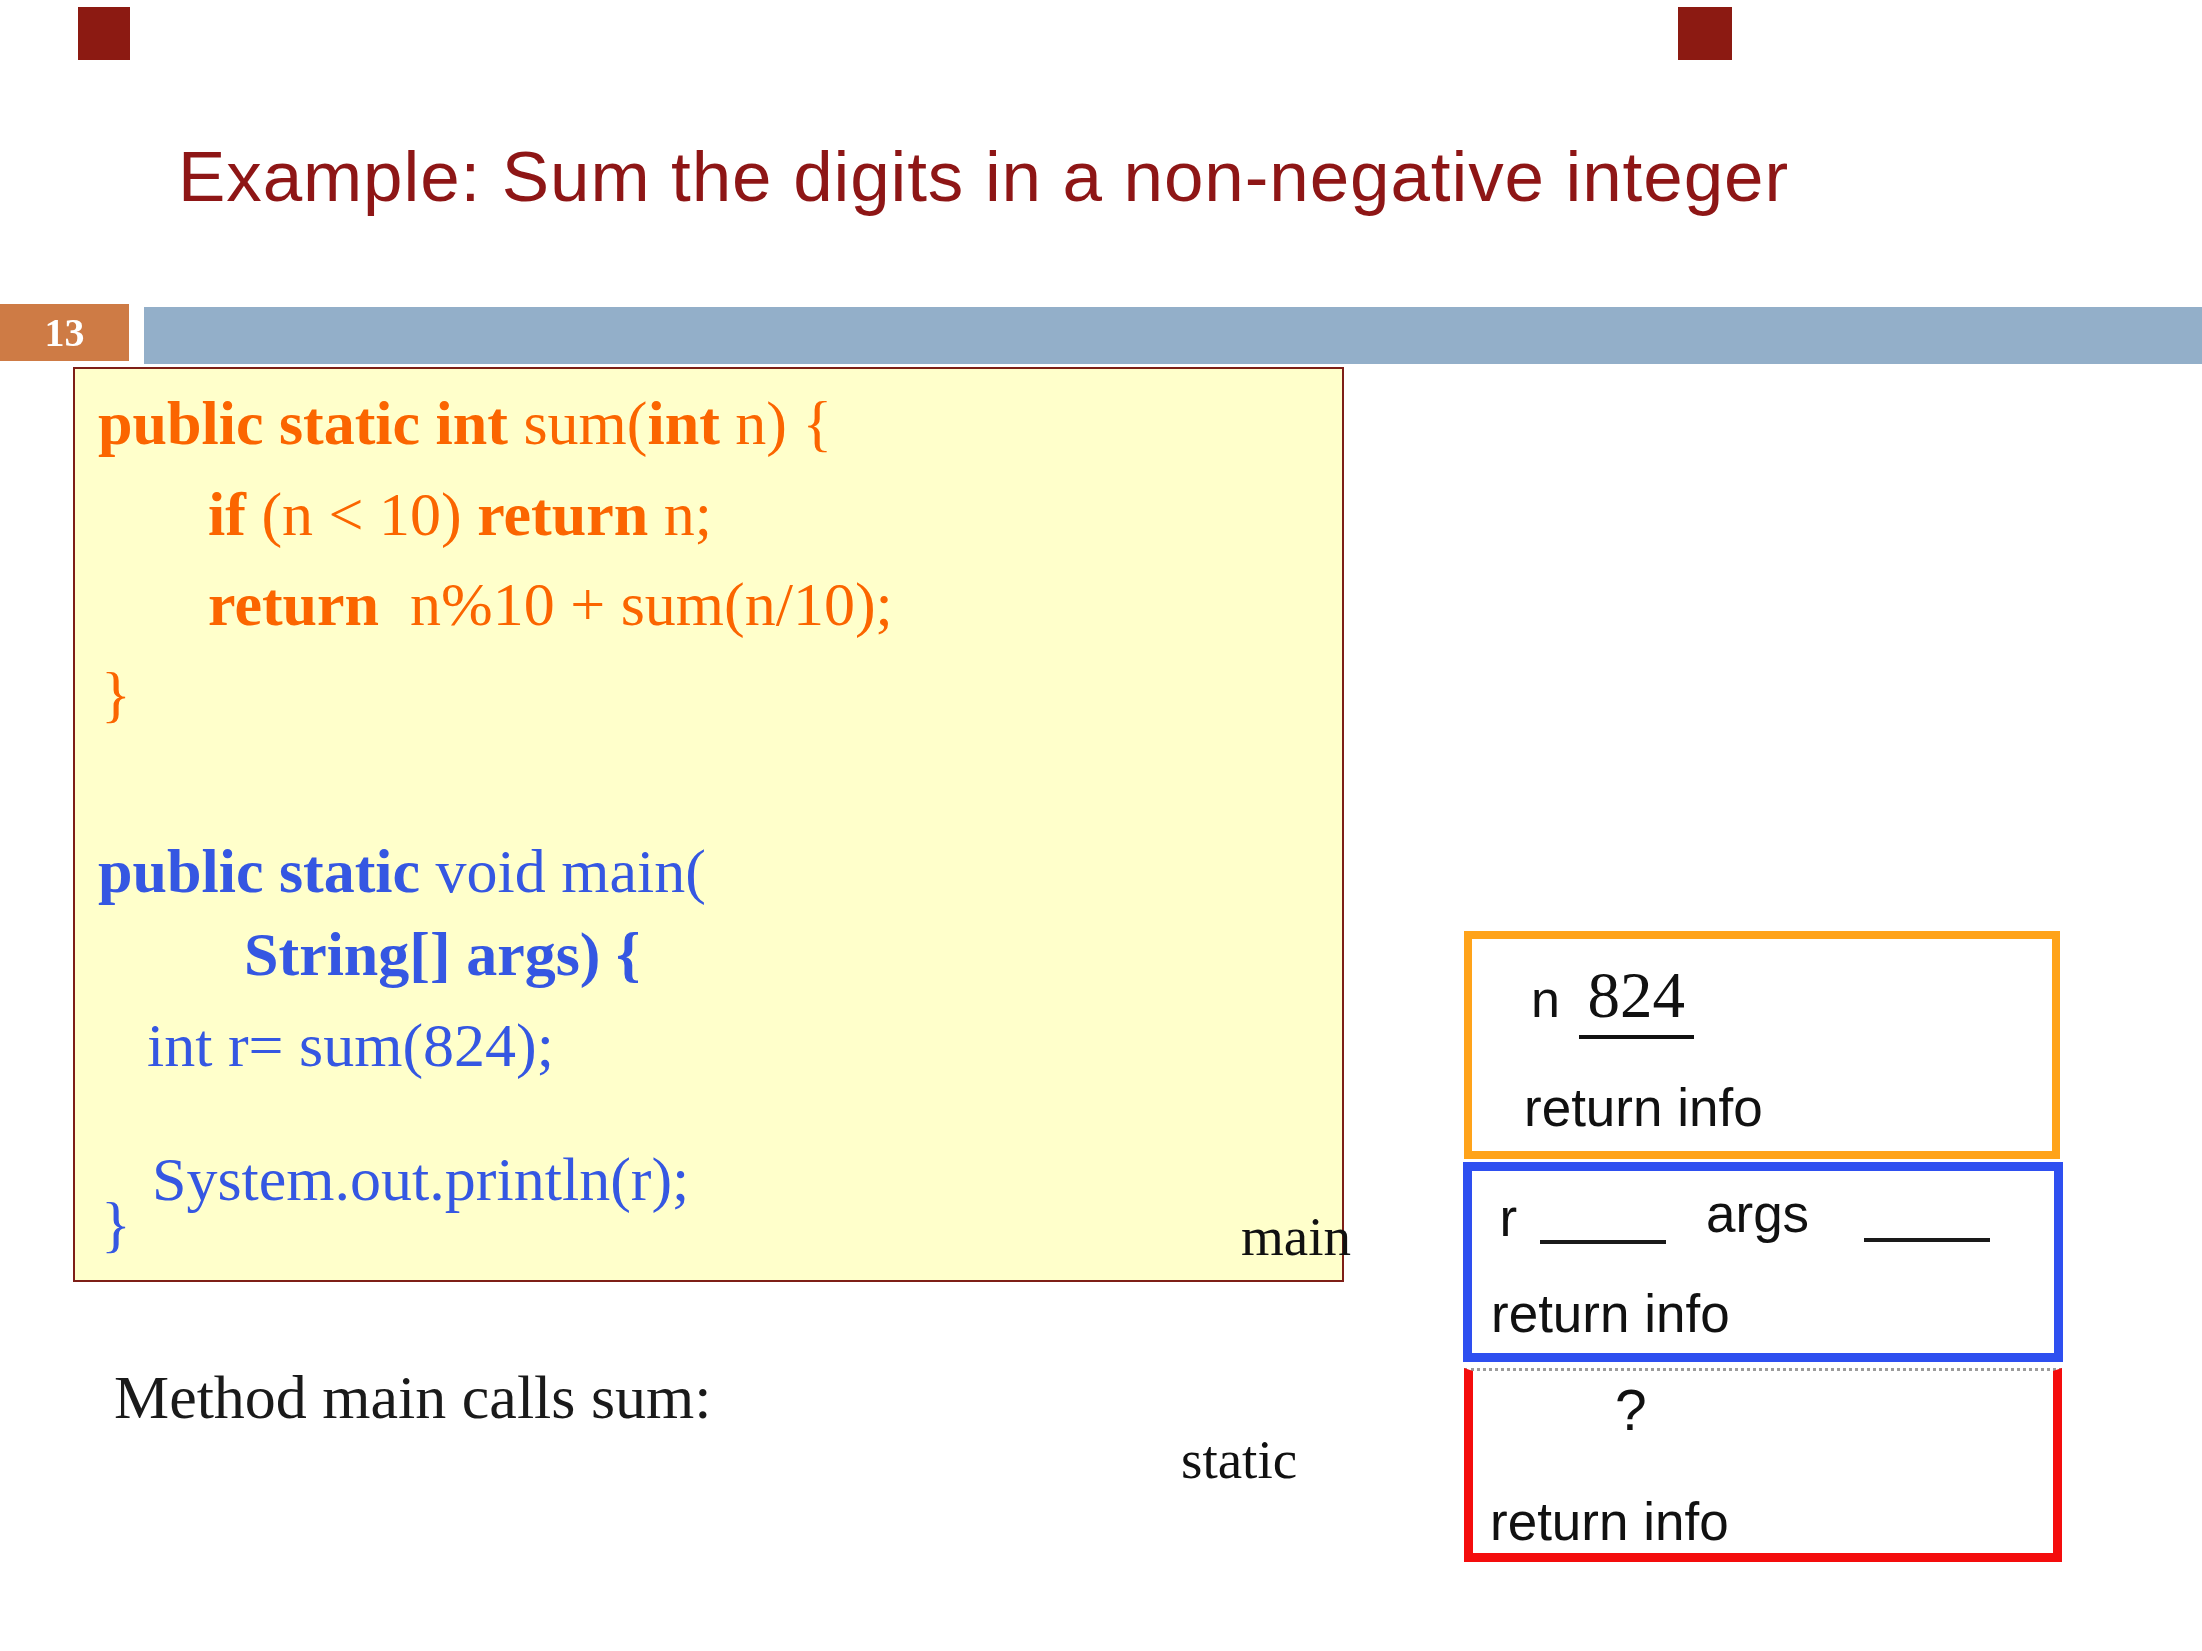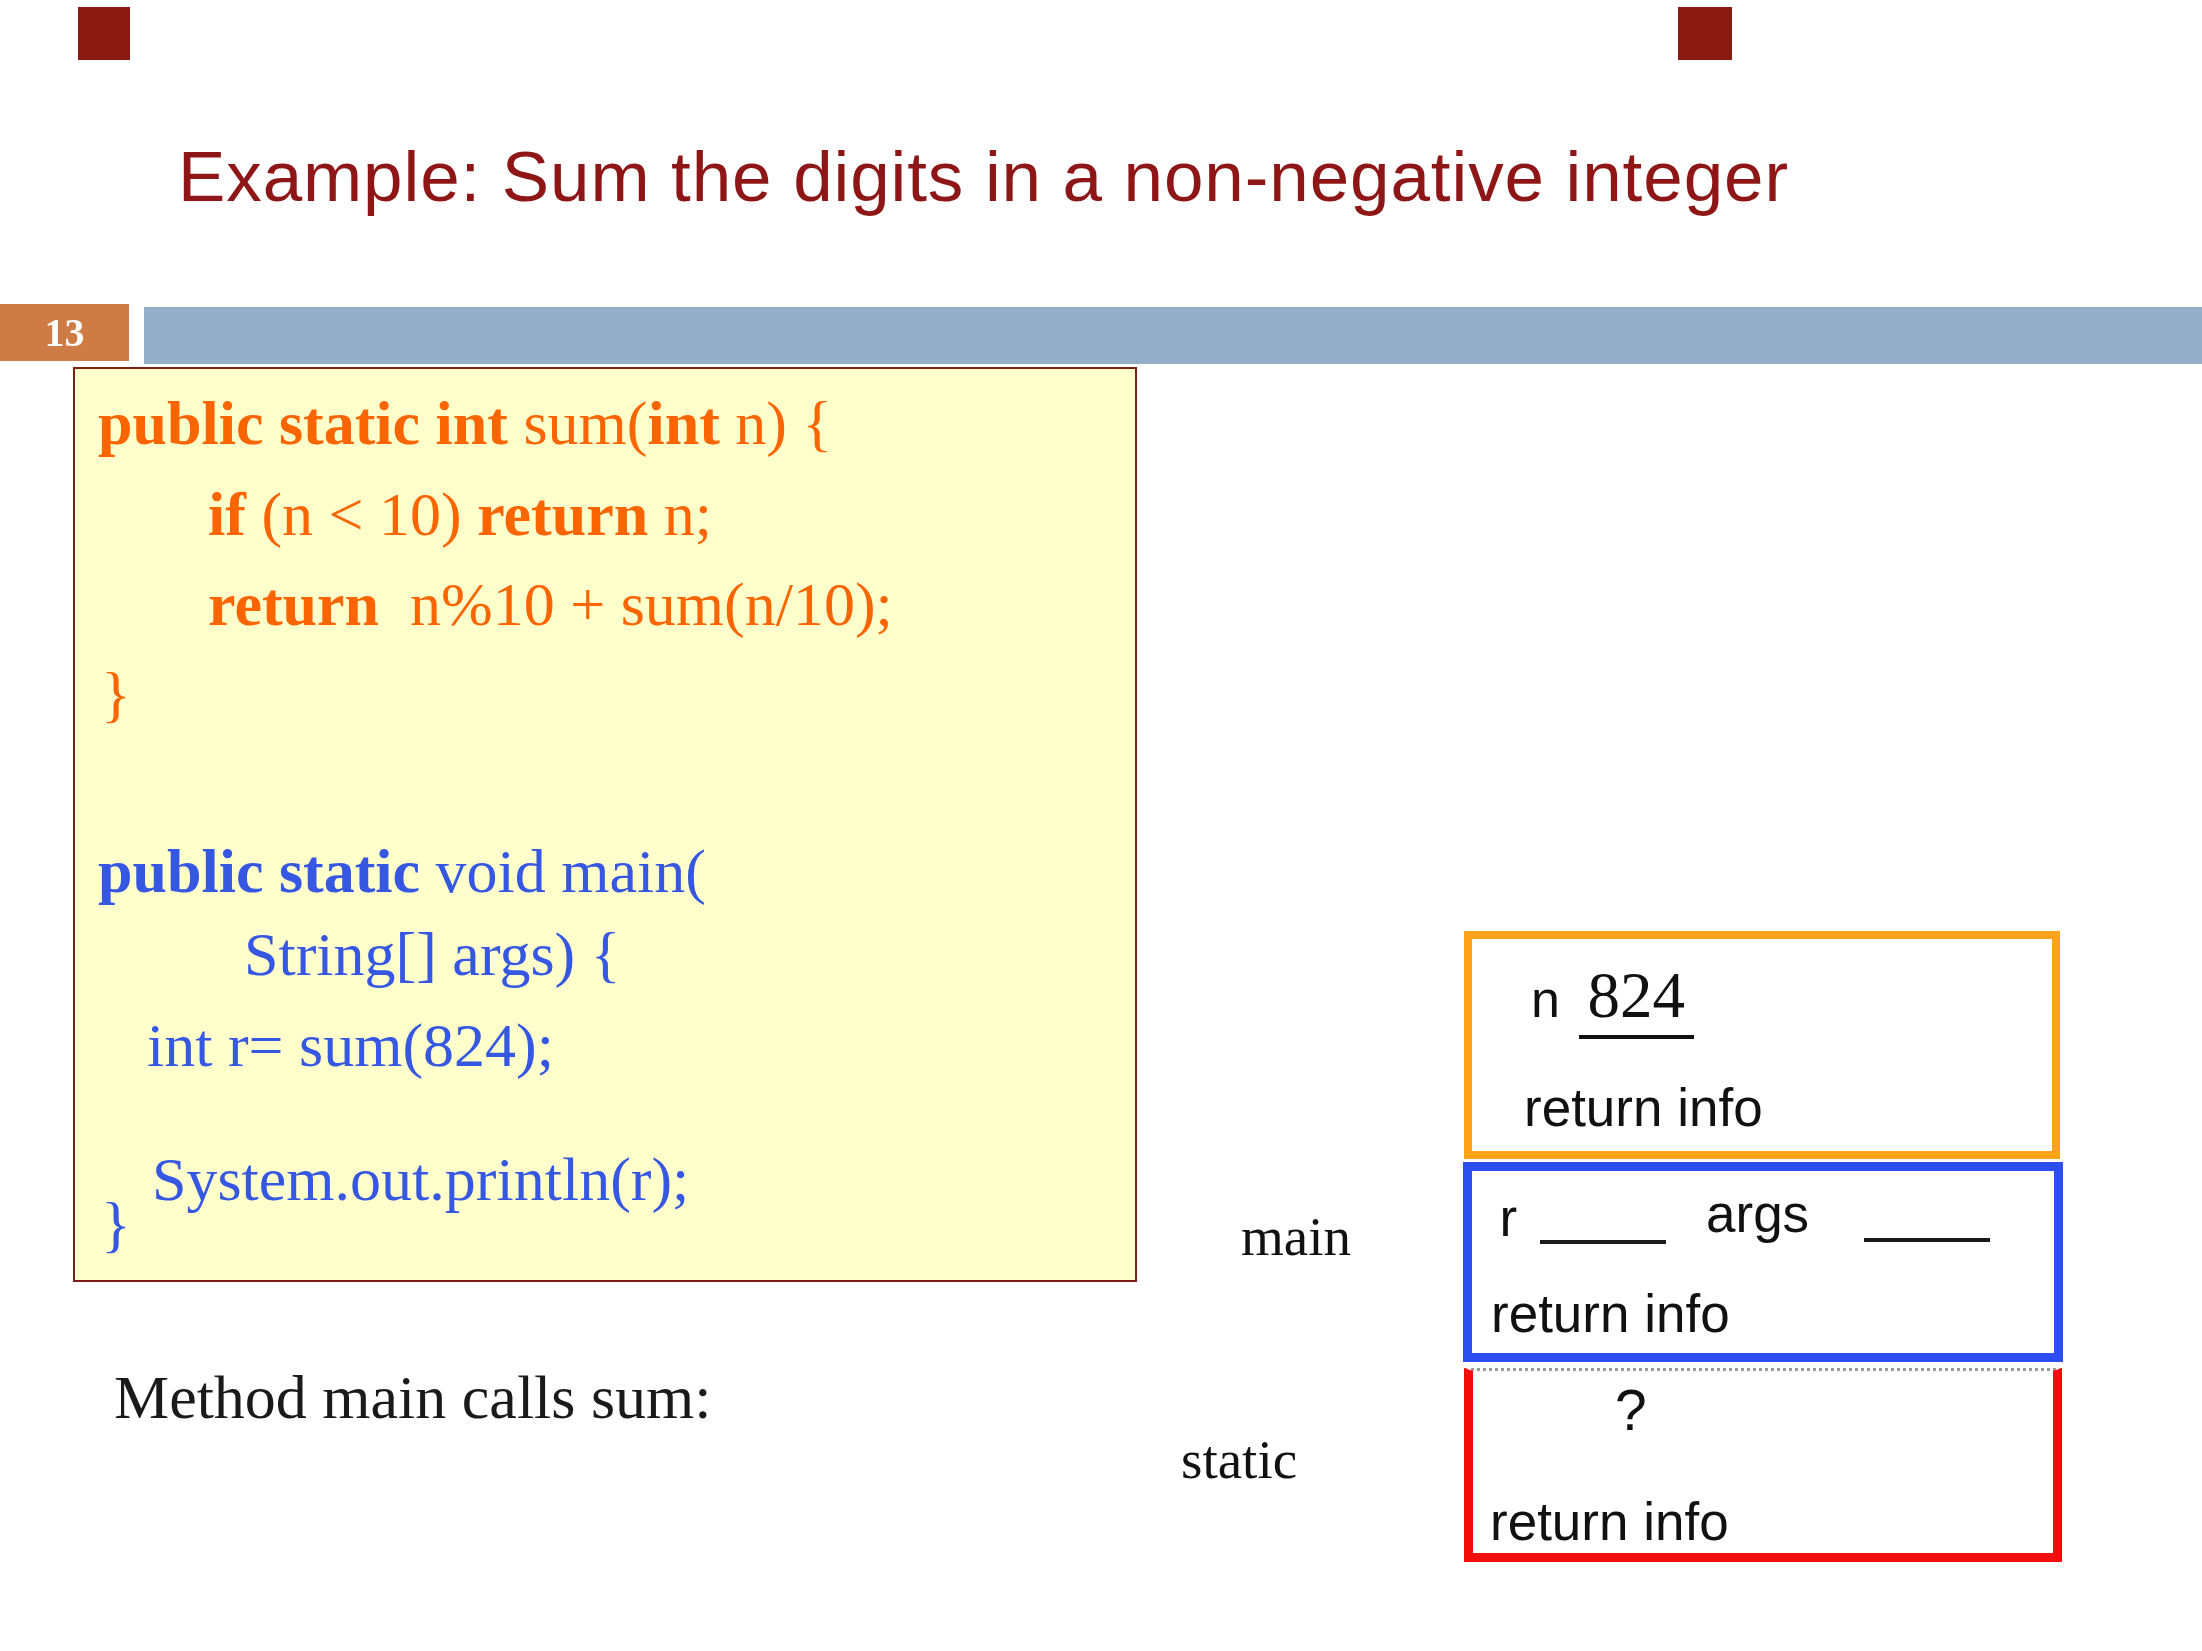--- a/index.html
+++ b/index.html
@@ -14,21 +14,21 @@
   
   #title{position:absolute;left:169px;top:136px;font-family:"Liberation Sans",sans-serif;
          font-size:71px;color:#8E1616;white-space:nowrap;letter-spacing:0.9px;margin-left:9px;}
 
   
   #page-box{position:absolute;left:0;top:304px;width:129px;height:57px;background:#CE7B45;
             color:#ffffff;font-size:40px;font-weight:bold;text-align:center;line-height:57px;}
   #header-bar{position:absolute;left:144px;top:307px;width:2059px;height:57px;background:#93AFC9;}
 
   
-  #code-box{position:absolute;left:73px;top:367px;width:1064px;height:915px;
+  #code-box{position:absolute;left:73px;top:367px;width:1271px;height:915px;
             background:#FFFFCB;border:2.6px solid #7E1F17;box-sizing:border-box;}
   .code-line{position:absolute;font-size:62px;line-height:1.05;white-space:pre;}
   .sum-line{color:#FB6500;}
   .main-line{color:#3557E2;}
   .kw{font-weight:bold;}
 
   
   #caption{position:absolute;left:114px;top:1362px;font-size:62px;color:#1a1a1a;white-space:nowrap;}
 
   
@@ -69,21 +69,21 @@
   <div id="page-box">13</div>
   <div id="header-bar"></div>
 
   <div id="code-box">
     <div class="code-line sum-line" style="left:23px;top:22.4px;"><span class="kw">public static int</span><span> sum(</span><span class="kw">int</span><span> n) {</span></div>
     <div class="code-line sum-line" style="left:133px;top:113px;"><span class="kw">if</span><span> (n &lt; 10) </span><span class="kw">return</span><span> n;</span></div>
     <div class="code-line sum-line" style="left:133px;top:203px;"><span class="kw">return</span><span>  n%10 + sum(n/10);</span></div>
     <div class="code-line sum-line" style="left:26px;top:293px;"><span>}</span></div>
 
     <div class="code-line main-line" style="left:23px;top:470px;"><span class="kw">public static</span><span> void main(</span></div>
-    <div class="code-line main-line" style="left:169px;top:553px;"><span>String[] args) {</span></div>
+    <div class="code-line main-line" style="left:169px;top:553px;font-weight:bold;"><span>String[] args) {</span></div>
     <div class="code-line main-line" style="left:72px;top:644px;"><span>int r= sum(824);</span></div>
     <div class="code-line main-line" style="left:77px;top:753px;margin-top:25px;"><span>System.out.println(r);</span></div>
     <div class="code-line main-line" style="left:26px;top:823px;"><span>}</span></div>
   </div>
 
   <div id="caption">Method main calls sum:</div>
 
   <div id="frame-sum" class="frame">
     <div id="sum-var-row">
       <span id="sum-var-name">n</span>

